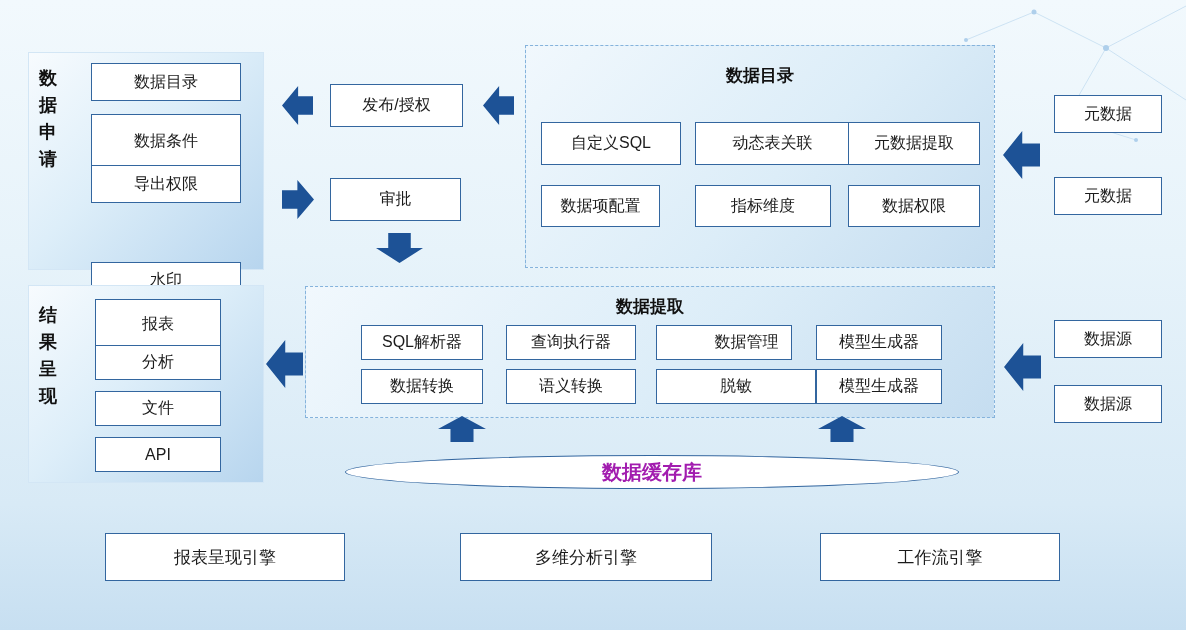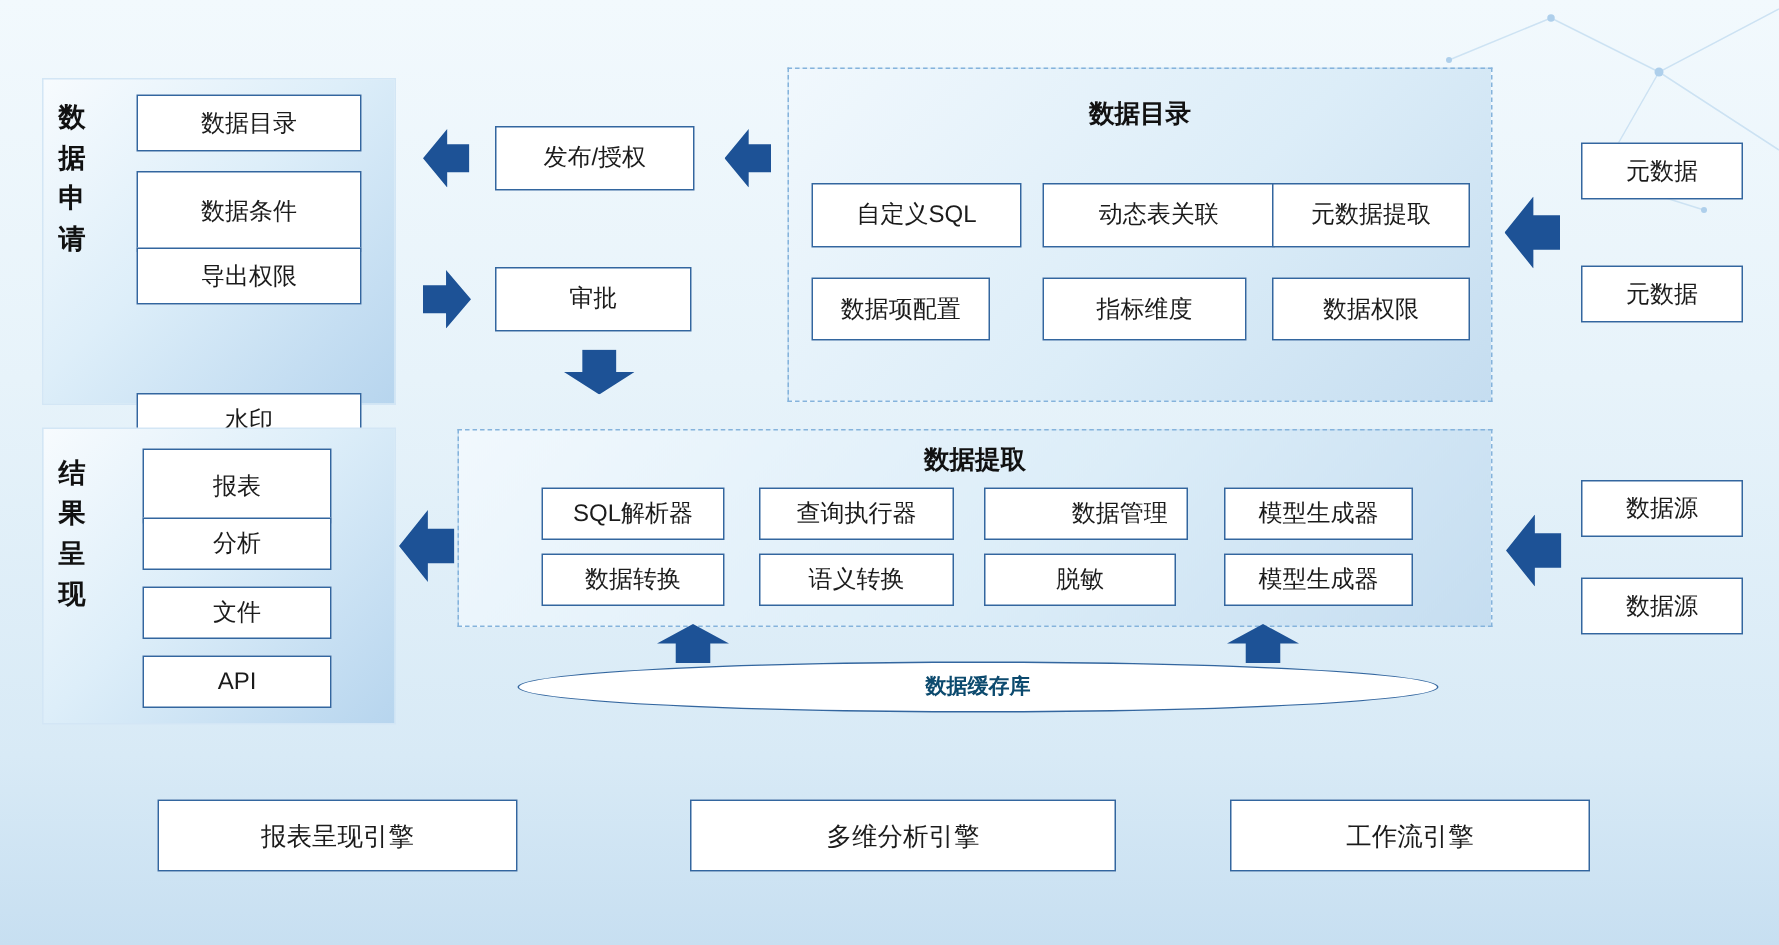--- a/index.html
+++ b/index.html
@@ -13,21 +13,21 @@
     justify-content:center;font-size:16px;color:#1b1b1b;box-sizing:border-box;white-space:nowrap;}
   .vlabel{position:absolute;width:22px;font-weight:700;font-size:18px;line-height:27px;word-break:break-all;
     text-align:left;color:#111111;}
   .ptitle{position:absolute;left:0;right:0;text-align:center;font-weight:700;font-size:17px;color:#111111;}
   .arr{position:absolute;background:#1d5296;}
   .arr-left{clip-path:polygon(0 50%,52% 0,52% 26%,100% 26%,100% 74%,52% 74%,52% 100%);}
   .arr-right{clip-path:polygon(100% 50%,48% 0,48% 26%,0 26%,0 74%,48% 74%,48% 100%);}
   .arr-down{clip-path:polygon(50% 100%,0 50%,26% 50%,26% 0,74% 0,74% 50%,100% 50%);}
   .arr-up{clip-path:polygon(50% 0,0 50%,26% 50%,26% 100%,74% 100%,74% 50%,100% 50%);}
   .cache{position:absolute;background:#ffffff;border:1px solid #33669f;border-radius:50%;display:flex;
-    align-items:center;justify-content:center;font-size:14px;font-weight:700;color:#0c4a6e;box-sizing:border-box;}
+    align-items:center;justify-content:center;font-size:20px;font-weight:700;color:#a21caf;box-sizing:border-box;margin-top:14px;}
   .engine{position:absolute;background:#ffffff;border:1px solid #33669f;display:flex;align-items:center;
     justify-content:center;font-size:17px;color:#1b1b1b;box-sizing:border-box;}
   .deco{position:absolute;top:0;right:0;pointer-events:none;}
 </style>
 </head>
 <body>
 
 <div id="stage">
 
   <svg class="deco" width="240" height="150" viewBox="0 0 240 150">
@@ -81,21 +81,21 @@
   <div class="node" style="left:1054px;top:177px;width:108px;height:38px;">元数据</div>
 
   <div class="panel panel-dashed" style="left:305px;top:286px;width:690px;height:132px;">
     <div class="ptitle" style="top:8px;">数据提取</div>
     <div class="node" style="left:55px;top:38px;width:122px;height:35px;">SQL解析器</div>
     <div class="node" style="left:200px;top:38px;width:130px;height:35px;">查询执行器</div>
     <div class="node" style="left:350px;top:38px;width:136px;height:35px;padding-left:45px;">数据管理</div>
     <div class="node" style="left:510px;top:38px;width:126px;height:35px;">模型生成器</div>
     <div class="node" style="left:55px;top:82px;width:122px;height:35px;">数据转换</div>
     <div class="node" style="left:200px;top:82px;width:130px;height:35px;">语义转换</div>
-    <div class="node" style="left:350px;top:82px;width:128px;height:35px;">脱敏</div>
+    <div class="node" style="left:350px;top:82px;width:160px;height:35px;">脱敏</div>
     <div class="node" style="left:510px;top:82px;width:126px;height:35px;">模型生成器</div>
   </div>
 
   <div class="arr arr-left" style="left:1004px;top:343px;width:37px;height:48px;"></div>
   <div class="node" style="left:1054px;top:320px;width:108px;height:38px;">数据源</div>
   <div class="node" style="left:1054px;top:385px;width:108px;height:38px;">数据源</div>
 
   <div class="arr arr-left" style="left:266px;top:340px;width:37px;height:48px;"></div>
 
   <div class="panel panel-grad" style="left:28px;top:285px;width:236px;height:198px;">
@@ -104,16 +104,16 @@
     <div class="node" style="left:66px;top:59px;width:126px;height:35px;">分析</div>
     <div class="node" style="left:66px;top:105px;width:126px;height:35px;">文件</div>
     <div class="node" style="left:66px;top:151px;width:126px;height:35px;">API</div>
   </div>
 
   <div class="arr arr-up" style="left:438px;top:416px;width:48px;height:26px;"></div>
   <div class="arr arr-up" style="left:818px;top:416px;width:48px;height:26px;"></div>
   <div class="cache" style="left:345px;top:441px;width:614px;height:34px;">数据缓存库</div>
 
   <div class="engine" style="left:105px;top:533px;width:240px;height:48px;">报表呈现引擎</div>
-  <div class="engine" style="left:460px;top:533px;width:284px;height:48px;">多维分析引擎</div>
+  <div class="engine" style="left:460px;top:533px;width:252px;height:48px;">多维分析引擎</div>
   <div class="engine" style="left:820px;top:533px;width:240px;height:48px;">工作流引擎</div>
 
 </div>
 
 </body></html>

